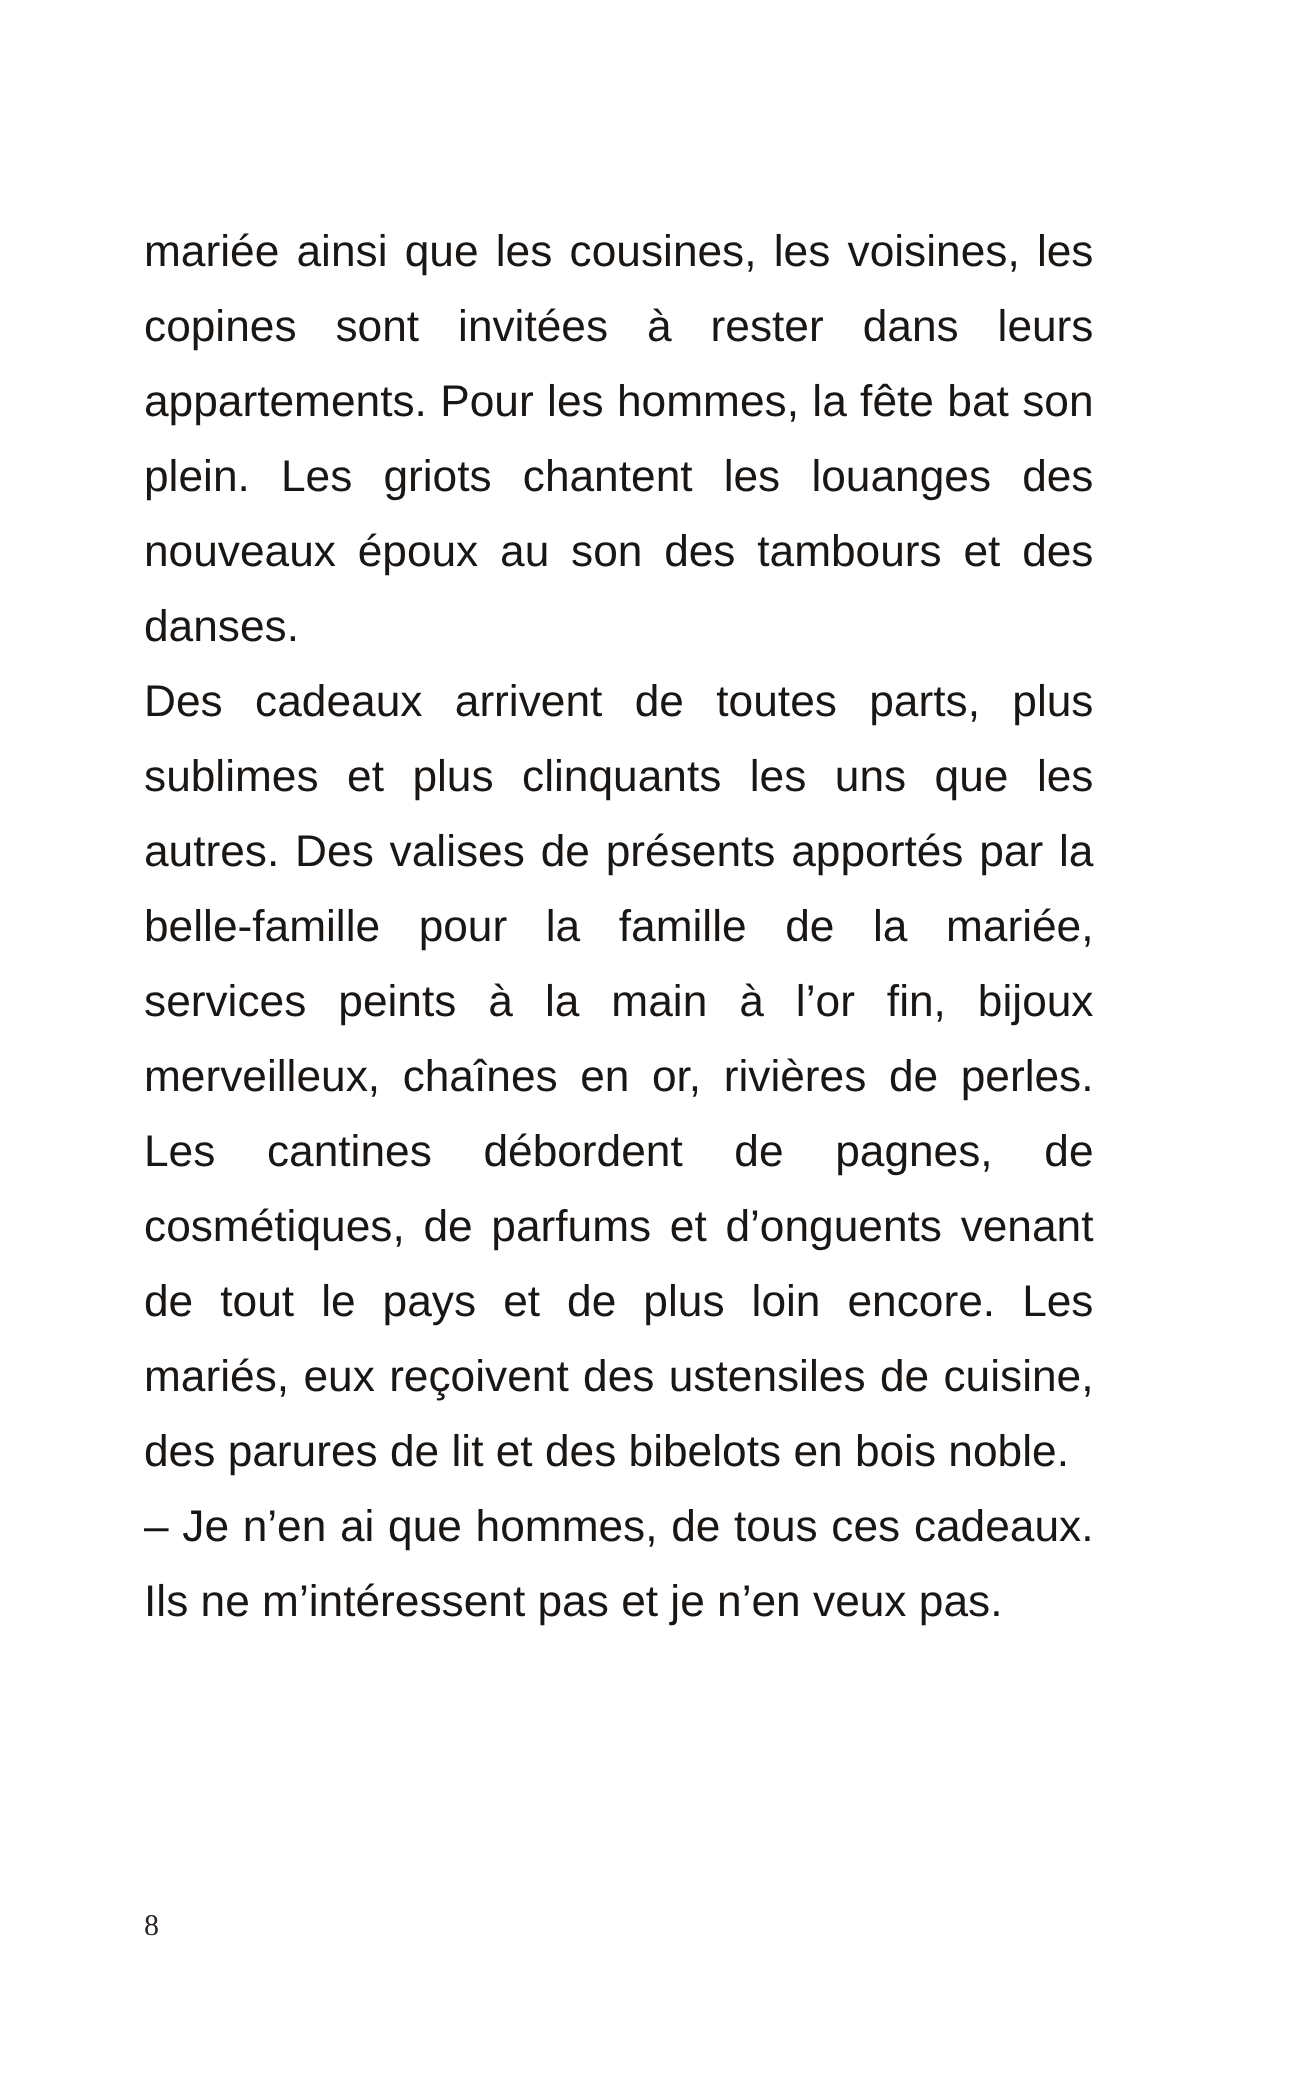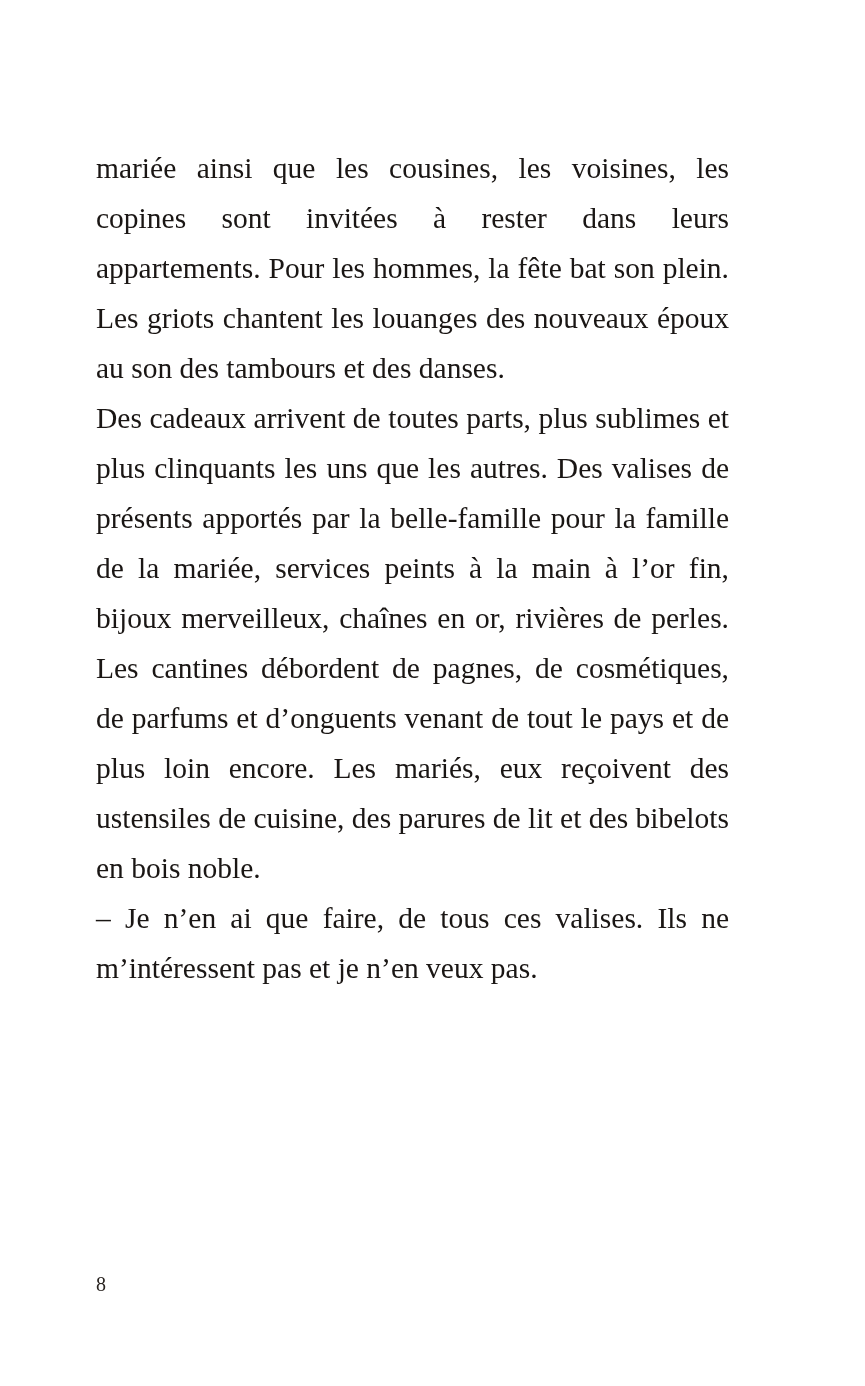--- a/index.html
+++ b/index.html
@@ -20,21 +20,21 @@
 
   .text-block {
     position: absolute;
     left: 96px;
     top: 143px;
     width: 633px;
   }
 
   .para {
     margin: 0;
-    font-family: Liberation Serif, serif;
+    font-family: Liberation Sans, sans-serif;
     font-size: 29.5px;
     line-height: 50px;
     color: #1a1614;
     text-align: justify;
     text-justify: inter-word;
     -webkit-font-smoothing: antialiased;
     hyphens: manual;
   }
 
   
@@ -66,19 +66,19 @@
 
 <div class="page">
 
   <div class="text-block">
 
     <p class="para">mariée ainsi que les cousines, les voisines, les copines sont invitées à rester dans leurs appartements. Pour les hommes, la fête bat son plein. Les griots chantent les louanges des nouveaux époux au son des tambours et des danses.</p>
 
     <p class="para">Des cadeaux arrivent de toutes parts, plus sublimes et plus clinquants les uns que les autres. Des valises de présents apportés par la belle-famille pour la famille de la mariée, services peints à la main à l’or fin, bijoux merveilleux, chaînes en or, rivières de perles. Les cantines débordent de pagnes, de cosmétiques, de parfums et d’onguents venant de tout le pays et de plus loin encore. Les mariés, eux reçoivent des ustensiles de cuisine, des parures de lit et des bibelots en bois noble.</p>
 
 
-    <p class="para dialogue">– Je n’en ai que faire, de tous ces valises. Ils ne m’intéressent pas et je n’en veux pas.</p>
+    <p class="para dialogue">– Je n’en ai que hommes, de tous ces cadeaux. Ils ne m’intéressent pas et je n’en veux pas.</p>
 
   </div>
 
   <div class="page-number">8</div>
 
 </div>
 
 </body></html>

